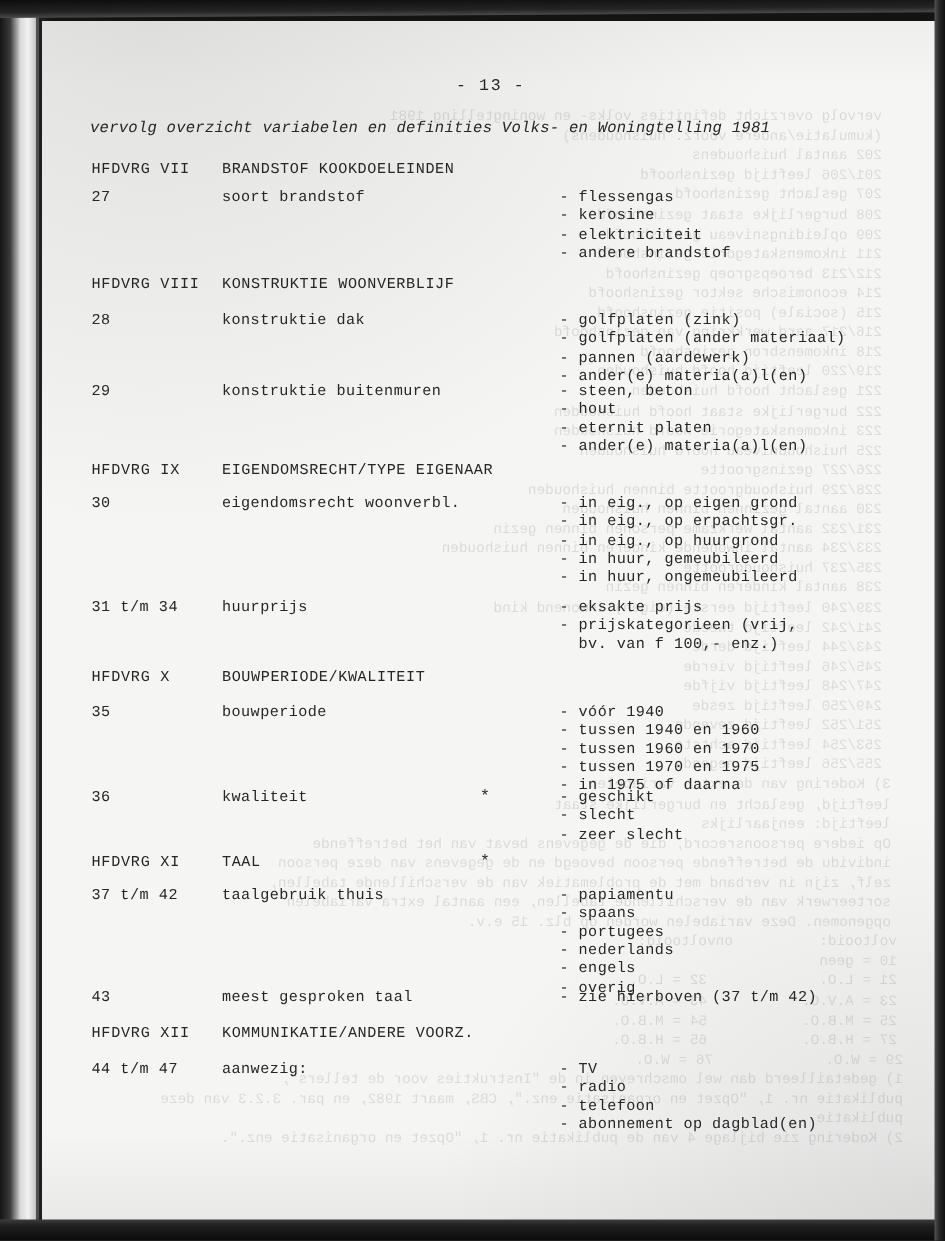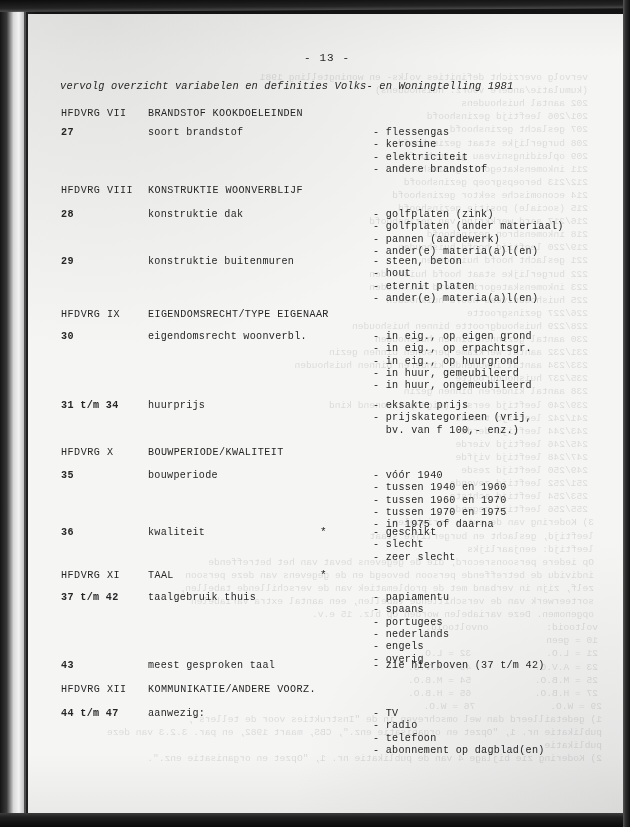--- a/index.html
+++ b/index.html
@@ -89,21 +89,21 @@
     font-size: 11px;
     letter-spacing: 1.1px;
   }
   .subtitle {
     font-style: italic;
     font-size: 10.4px;
     letter-spacing: 0.15px;
   }
   .grp-label { letter-spacing: 0.5px; }
   .grp-title { letter-spacing: 0.4px; }
-  .num { letter-spacing: 0.35px; font-weight: bold; }
+  .num { letter-spacing: 0.35px; }
   .desc { letter-spacing: 0.3px; }
   .opt { letter-spacing: 0.3px; }
   .opt-wrap { letter-spacing: 0.3px; }
   .star { letter-spacing: 0; font-size: 11px; }
 
   
   .ghost-layer {
     position: absolute;
     left: 0; top: 0;
     width: 600px; height: 800px;

